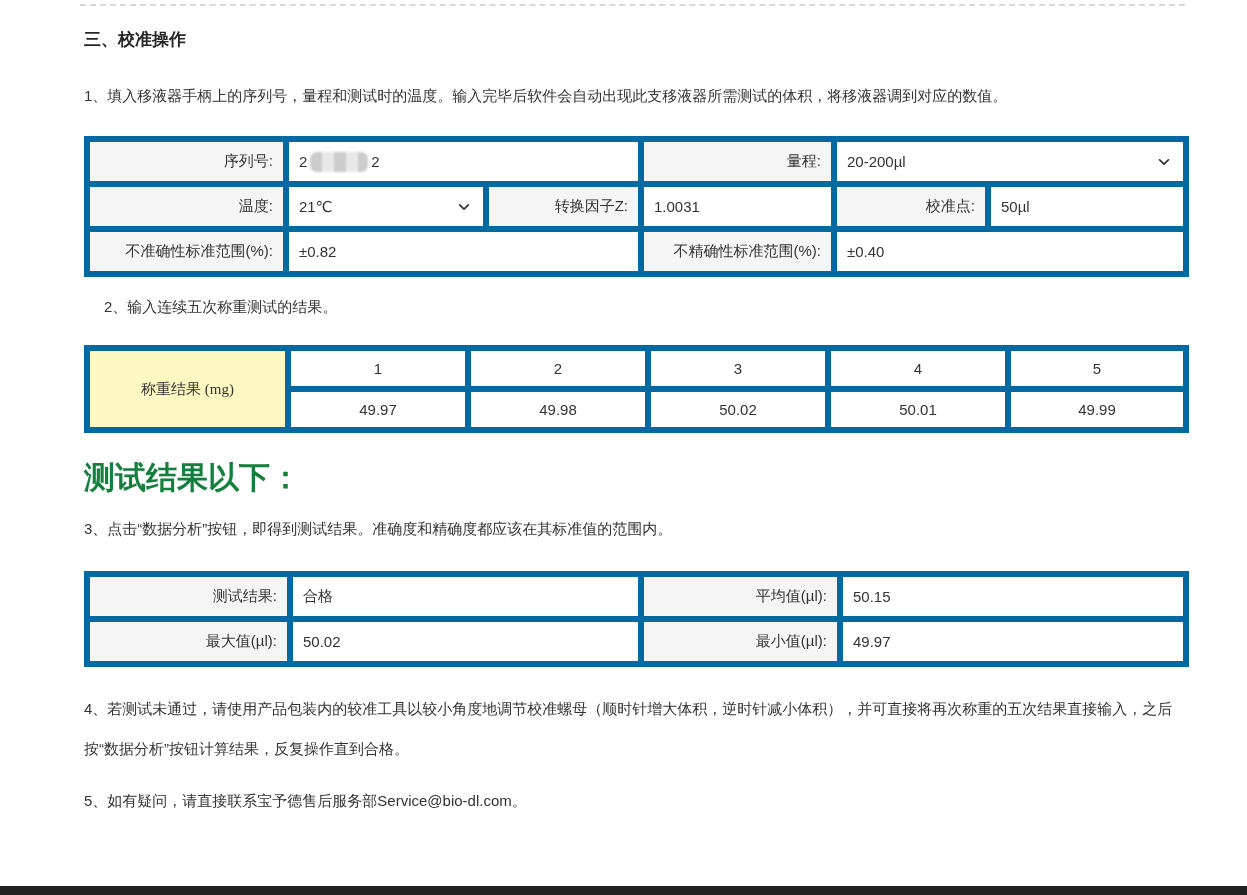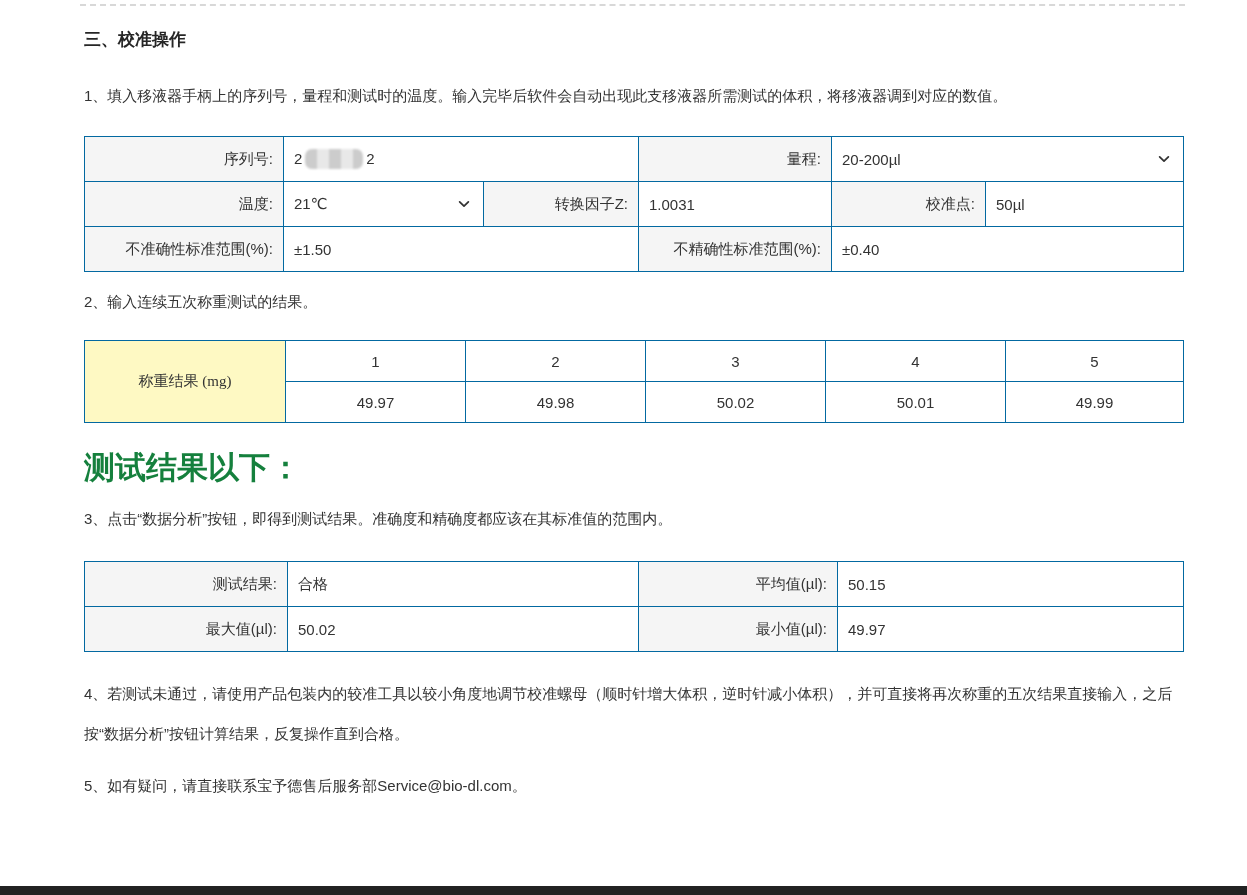--- a/index.html
+++ b/index.html
@@ -23,39 +23,39 @@
     line-height: 24px;
     font-weight: bold;
     color: #262626;
   }
   .para {
     font-size: 15px;
     line-height: 40px;
     color: #333333;
   }
   .p1 { margin-top: 24px; }
-  .p2 { margin-top: 10px; }
+  .p2 { margin-top: 10px; margin-left: 20px; }
   .p3 { margin-top: 12px; }
   .p4 { margin-top: 22px; }
   .p5 { margin-top: 12px; }
   .result-heading {
     margin-top: 26px;
     font-size: 31px;
     line-height: 38px;
     font-weight: bold;
     color: #15803d;
   }
   table {
     border-collapse: collapse;
     table-layout: fixed;
     width: 1099px;
     font-size: 15px;
     color: #333333;
   }
-  td, th { border: 1px solid #0369a1; font-weight: normal; }
+  td, th { border: 6px solid #0369a1; font-weight: normal; }
   .t1 { margin-top: 20px; }
   .t1 td { height: 45px; }
   .t2 { margin-top: 18px; }
   .t2 td, .t2 th { height: 41px; text-align: center; }
   .t3 { margin-top: 22px; border-radius: 19px; }
   .t3 td { height: 45px; }
   td.label {
     background: #f5f5f5;
     text-align: right;
     padding-right: 10px;
@@ -141,21 +141,21 @@
               <path d="M3 5.5l5 5 5-5" fill="none" stroke="#333" stroke-width="2" stroke-linecap="round" stroke-linejoin="round"></path>
             </svg>
       </td>
       <td class="label">转换因子Z:</td>
       <td class="value">1.0031</td>
       <td class="label">校准点:</td>
       <td class="value">50µl</td>
     </tr>
     <tr>
       <td class="label">不准确性标准范围(%):</td>
-      <td class="value" colspan="2">±1.50</td>
+      <td class="value" colspan="2">±0.82</td>
       <td class="label">不精确性标准范围(%):</td>
       <td class="value" colspan="2">±0.40</td>
     </tr>
   </tbody>
     </table>
 
   <p class="para p2">2、输入连续五次称重测试的结果。</p>
 
   <table class="t2">
     <colgroup>

